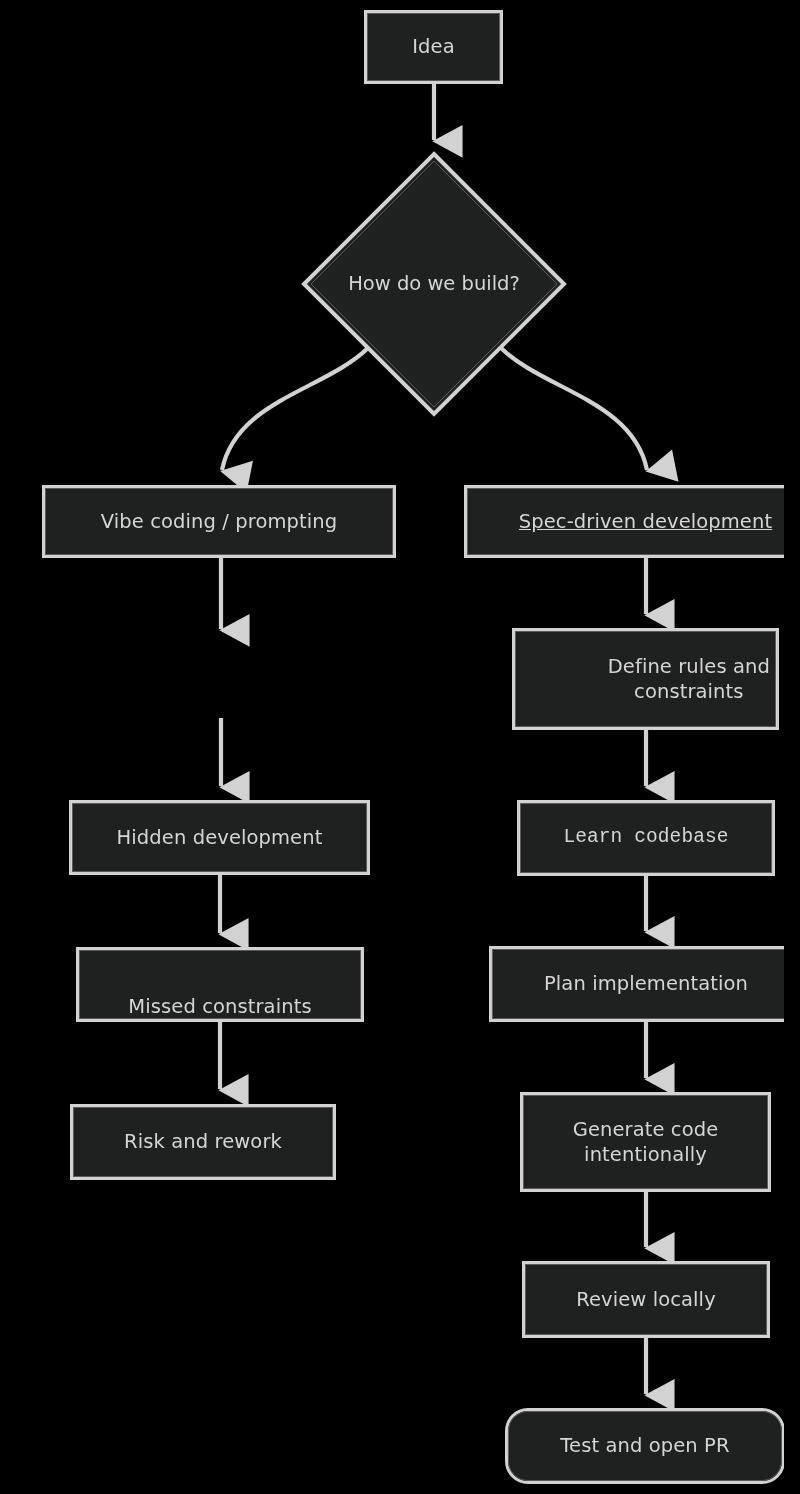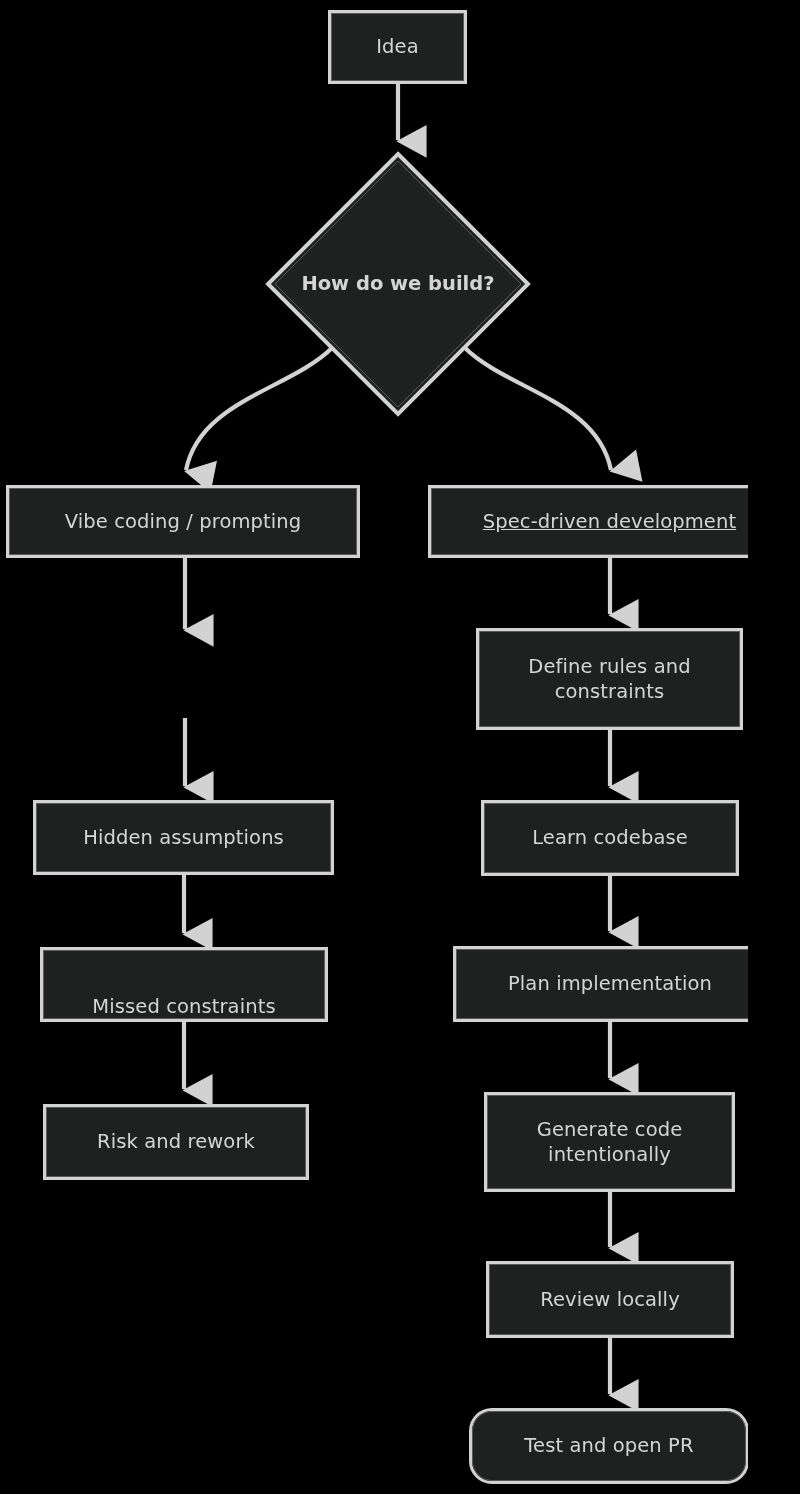--- a/index.html
+++ b/index.html
@@ -7,20 +7,21 @@
     padding: 0;
     background: #000000;
   }
   #canvas {
     position: relative;
     width: 748px;
     height: 1494px;
     background: #000000;
     overflow: hidden;
     font-family: "DejaVu Sans", "Liberation Sans", sans-serif;
+    margin-left: 36px;
   }
   svg.edges {
     position: absolute;
     left: 0; top: 0;
     width: 800px;
     height: 1494px;
     pointer-events: none;
   }
   .node {
     position: absolute;
@@ -97,55 +98,55 @@
       <path d="M610,1022 L610,1078" marker-end="url(#ah)"></path>
       <path d="M610,1192 L610,1247" marker-end="url(#ah)"></path>
       <path d="M610,1338 L610,1394" marker-end="url(#ah)"></path>
     </g>
   </svg>
 
   <div class="node" style="left:328px; top:10px; width:139px; height:74px;">
     <span class="label">Idea</span>
   </div>
 
-  <div class="diamond-wrap" style="left:264px; top:150px; width:268px; height:268px;font-weight:bold;">
+  <div class="diamond-wrap" style="left:264px; top:150px; width:268px; height:268px;">
     <svg class="diamond-shape" viewBox="0 0 268 268" preserveAspectRatio="none" xmlns="http://www.w3.org/2000/svg">
       <polygon points="134,4 264,134 134,264 4,134" fill="#1f2020" stroke="#d2d2d2" stroke-width="4"></polygon>
       <polygon points="134,11 257,134 134,257 11,134" fill="none" stroke="#5a5a5a" stroke-width="1"></polygon>
     </svg>
     <span class="diamond-label">How do we build?</span>
   </div>
 
   <div class="node" style="left:6px; top:485px; width:354px; height:73px;">
     <span class="label">Vibe coding / prompting</span>
   </div>
 
 
   <div class="node" style="left:33px; top:800px; width:301px; height:75px;">
-    <span class="label">Hidden assumptions</span>
+    <span class="label">Hidden development</span>
   </div>
 
   <div class="node" style="left:40px; top:947px; width:288px; height:75px;align-items:flex-end;">
     <span class="label">Missed constraints</span>
   </div>
 
-  <div class="node" style="left:43px; top:1104px; width:266px; height:76px;">
+  <div class="node" style="left:34px; top:1104px; width:266px; height:76px;">
     <span class="label">Risk and rework</span>
   </div>
 
   <div class="node" style="left:428px; top:485px; width:363px; height:73px;text-decoration:underline;">
     <span class="label">Spec-driven development</span>
   </div>
 
-  <div class="node" style="left:476px; top:628px; width:267px; height:102px;">
+  <div class="node" style="left:476px; top:628px; width:267px; height:102px;justify-content:flex-end;">
     <span class="label">Define rules and
 constraints</span>
   </div>
 
-  <div class="node" style="left:481px; top:800px; width:258px; height:76px;">
+  <div class="node" style="left:481px; top:800px; width:258px; height:76px;font-family:Liberation Mono, monospace;">
     <span class="label">Learn codebase</span>
   </div>
 
   <div class="node" style="left:484px; top:1092px; width:251px; height:100px;">
     <span class="label">Generate code
 intentionally</span>
   </div>
 
   <div class="node" style="left:453px; top:946px; width:314px; height:76px;">
     <span class="label">Plan implementation</span>

